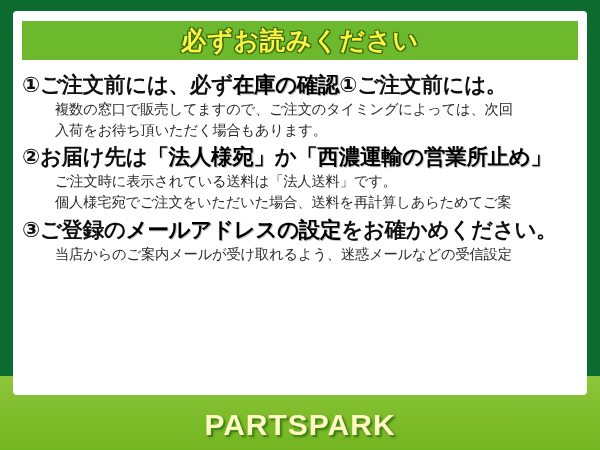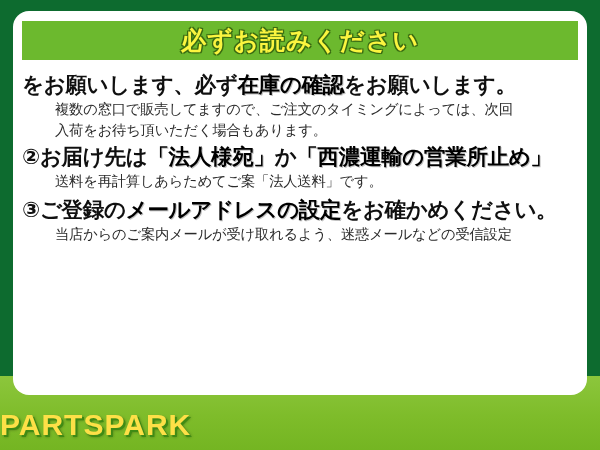--- a/index.html
+++ b/index.html
@@ -22,36 +22,36 @@
     right: 0;
     bottom: 0;
     height: 74px;
     background: linear-gradient(180deg, #8cc63c 0%, #7ebc2a 55%, #74b522 100%);
   }
   .footer-logo {
     position: absolute;
     left: 0;
     right: 0;
     bottom: 8px;
-    text-align: left;
+    text-align: center;
     font-size: 30px;
     font-weight: bold;
     letter-spacing: 1px;
-    color: #fde047;
+    color: #fef9c3;
     text-shadow: 2px 2px 0 #3f8b14, 2px 2px 3px rgba(0,0,0,0.35);
   }
   
   .panel {
     position: absolute;
     left: 13px;
     top: 11px;
     width: 574px;
     height: 384px;
     background: #ffffff;
-    border-radius: 16px;
+    border-radius: 4px;
     box-sizing: border-box;
     overflow: hidden;
   }
   .title-banner {
     position: absolute;
     left: 9px;
     top: 10px;
     width: 556px;
     height: 39px;
     background: #6cb92e;
@@ -115,28 +115,29 @@
 
   <div class="panel">
 
     <div class="title-banner">
       <span class="title-text">必ずお読みください</span>
     </div>
 
     <div class="items">
 
       <div class="item sp-1">
-        <div class="item-head"><span>をお願いします、必ず</span><span class="hl">在庫の確認</span><span>をお願いします。</span></div>
+        <div class="item-head"><span>①ご注文前には、必ず</span><span class="hl">在庫の確認</span><span>①ご注文前には。</span></div>
         <div class="item-sub">複数の窓口で販売してますので、ご注文のタイミングによっては、次回</div>
         <div class="item-sub">入荷をお待ち頂いただく場合もあります。</div>
       </div>
 
       <div class="item sp-2">
         <div class="item-head"><span>②お届け先は</span><span class="hl">「法人様宛」</span><span>か</span><span class="hl">「西濃運輸の営業所止め」</span></div>
-        <div class="item-sub">送料を再計算しあらためてご案「法人送料」です。</div>
+        <div class="item-sub">ご注文時に表示されている送料は「法人送料」です。</div>
+        <div class="item-sub">個人様宅宛でご注文をいただいた場合、送料を再計算しあらためてご案</div>
       </div>
 
       <div class="item sp-3">
         <div class="item-head"><span>③ご登録の</span><span class="hl">メールアドレスの設定</span><span>をお確かめください。</span></div>
         <div class="item-sub">当店からのご案内メールが受け取れるよう、迷惑メールなどの受信設定</div>
       </div>
 
     </div>
   </div>
 </div>

